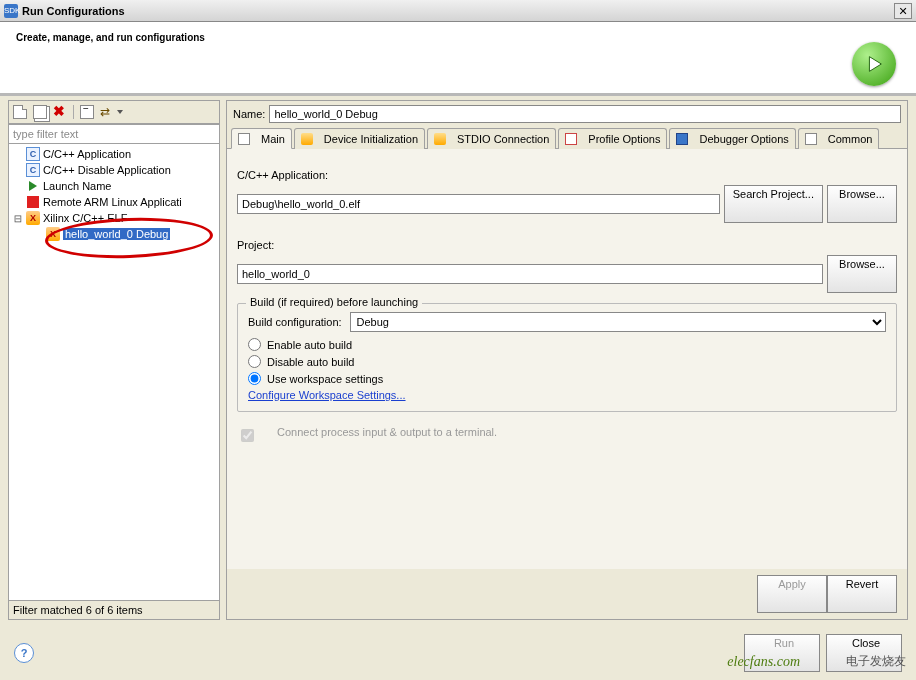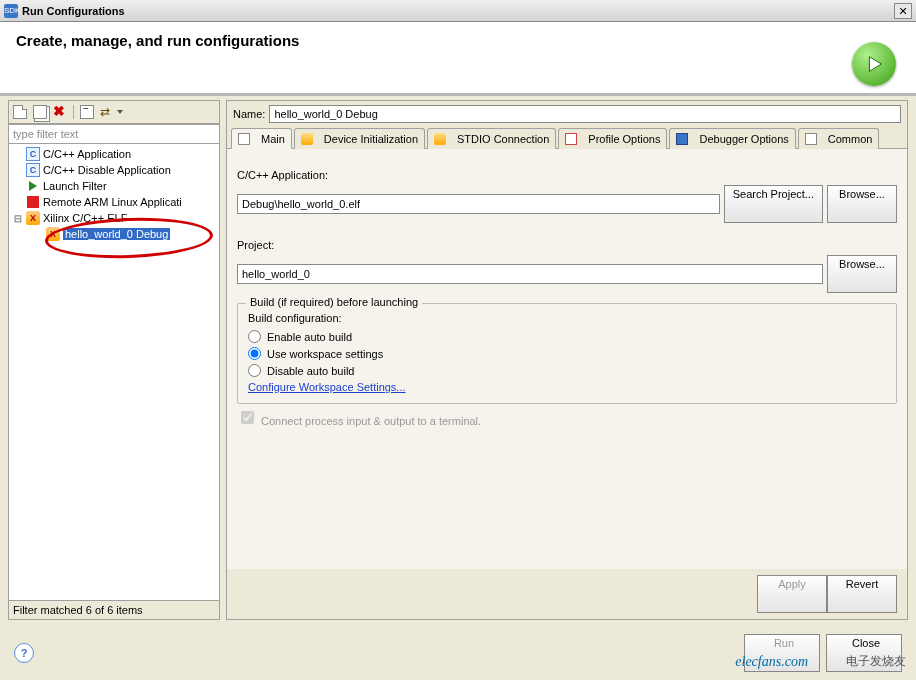--- a/index.html
+++ b/index.html
@@ -4,21 +4,21 @@
 <style>
 * { box-sizing: border-box; font-family: "Microsoft Sans Serif", Tahoma, sans-serif; font-size: 11px; }
 body { margin: 0; background: #ece9d8; width: 916px; height: 680px; overflow: hidden; }
 
 .titlebar { background: linear-gradient(to bottom, #f0f0f0, #d4d4d4); height: 22px; display: flex; align-items: center; padding: 0 4px; border-bottom: 1px solid #888; }
 .titlebar .icon { width: 14px; height: 14px; background: #3a76c8; border-radius: 2px; margin-right: 4px; font-size: 8px; color: #fff; text-align: center; line-height: 14px; }
 .titlebar .title { flex: 1; font-weight: bold; }
 .titlebar .close { width: 18px; height: 16px; background: #e8e8e8; border: 1px solid #888; text-align: center; line-height: 14px; font-family: Arial; font-size: 11px; cursor: pointer; }
 
 .header-area { background: #fff; padding: 10px 16px; border-bottom: 3px solid #b8b8b8; height: 74px; position: relative; }
-.header-area .heading { font-weight: bold; font-size: 15px; }
+.header-area .heading { font-weight: bold; font-size: 10px; }
 .header-area .run-badge { position: absolute; right: 20px; top: 20px; width: 44px; height: 44px; border-radius: 50%; background: radial-gradient(circle at 35% 30%, #aef08c, #3aa010); box-shadow: 0 1px 3px rgba(0,0,0,0.4); display: flex; align-items: center; justify-content: center; }
 .header-area .run-badge svg { width: 22px; height: 22px; }
 
 .body-area { display: flex; padding: 4px 8px 6px 8px; height: 530px; gap: 6px; }
 
 .left-col { width: 212px; display: flex; flex-direction: column; }
 .toolbar-mini { border: 1px solid #a0a0a0; background: #ece9d8; padding: 2px 4px; display: flex; gap: 6px; align-items: center; height: 24px; }
 .toolbar-mini .ico { width: 14px; height: 14px; display: inline-block; }
 .ico-new { background: #fff; border: 1px solid #888; position: relative; }
 .ico-new::after { content: ""; position: absolute; right: -1px; top: -1px; width: 4px; height: 4px; background: #ece9d8; border-left: 1px solid #888; border-bottom: 1px solid #888; }
@@ -66,29 +66,29 @@
 .btn.disabled { color: #999; }
 
 .groupbox { border: 1px solid #bbb; border-radius: 2px; padding: 8px 10px 10px 10px; margin-top: 6px; position: relative; }
 .groupbox .legend { position: absolute; top: -8px; left: 8px; background: #f5f3eb; padding: 0 4px; }
 .gb-row1 { display: flex; align-items: center; gap: 8px; margin-bottom: 6px; }
 .gb-row1 select { flex: 1; border: 1px solid #888; background: #fff; height: 20px; padding: 1px 2px; }
 .radio-grid { display: grid; grid-template-columns: 1fr; gap: 4px 20px; }
 .radio-grid label { display: flex; align-items: center; gap: 4px; }
 .link { color: #1a3fcf; text-decoration: underline; cursor: pointer; }
 
-.chk-row { color: #999; display: flex; align-items: flex-end; gap: 4px; }
+.chk-row { margin-top: 10px; color: #999; display: flex; align-items: flex-start; gap: 20px; }
 .chk-row input { accent-color: #999; }
 
 .apply-row { padding: 6px 10px; display: flex; gap: 0; justify-content: flex-end; }
 
 .footer { padding: 8px 14px; display: flex; align-items: center; }
 .help { width: 20px; height: 20px; border: 1px solid #5a8fd6; border-radius: 50%; color: #3a76c8; text-align: center; line-height: 18px; font-weight: bold; background: #fff; cursor: pointer; }
 .footer .btn { min-width: 76px; padding-left: 12px; }
-.watermark { position: absolute; right: 108px; bottom: 10px; color: #0369a1; font-family: Georgia, serif; font-size: 14px; font-style: italic; pointer-events: none; }
+.watermark { position: absolute; right: 116px; bottom: 10px; color: #4d7c0f; font-family: Georgia, serif; font-size: 14px; font-style: italic; pointer-events: none; }
 .watermark2 { position: absolute; right: 10px; bottom: 10px; color: #555; font-size: 12px; pointer-events: none; }
 
 input[type=radio] { margin: 0 2px 0 0; }
 </style>
 </head>
 <body>
 
 <div class="titlebar">
   <span class="icon">SDK</span>
   <span class="title">Run Configurations</span>
@@ -125,21 +125,21 @@
       <div class="tree-row">
           <span class="twist"></span>
           <span class="ticon ticon-c">C</span>
           <span>C/C++ Disable Application</span>
         </div>
       <div class="tree-row">
           <span class="twist"></span>
           <span class="ticon">
             <span class="ticon-play"></span>
           </span>
-          <span>Launch Filter</span>
+          <span>Launch Name</span>
         </div>
       <div class="tree-row">
           <span class="twist"></span>
           <span class="ticon">
             <span class="ticon-red"></span>
           </span>
           <span>Remote ARM Linux Applicati</span>
         </div>
       <div class="tree-row">
           <span class="twist">⊟</span>
@@ -198,33 +198,34 @@
       <div class="lbl">Project:</div>
       <div class="row">
         <input type="text" value="hello_world_0" style="">
         <div class="btn">Browse...</div>
       </div>
 
       <div class="groupbox">
         <span class="legend">Build (if required) before launching</span>
         <div class="gb-row1">
           <span>Build configuration:</span>
+          <select><option>Debug</option></select>
         </div>
         <div class="radio-grid">
           <label>
               <input type="radio" name="ab" style="">
               <span>Enable auto build</span>
             </label>
           <label>
+              <input type="radio" name="ab" style="">
+              <span>Disable auto build</span>
+            </label>
+          <label>
               <input type="radio" name="ab" checked="" style="">
               <span>Use workspace settings</span>
-            </label>
-          <label>
-              <input type="radio" name="ab" style="">
-              <span>Disable auto build</span>
             </label>
           <span class="link">Configure Workspace Settings...</span>
         </div>
       </div>
 
       <label class="chk-row">
         <input type="checkbox" checked="" disabled="" style="">
         <span>Connect process input &amp; output to a terminal.</span>
       </label>
 

